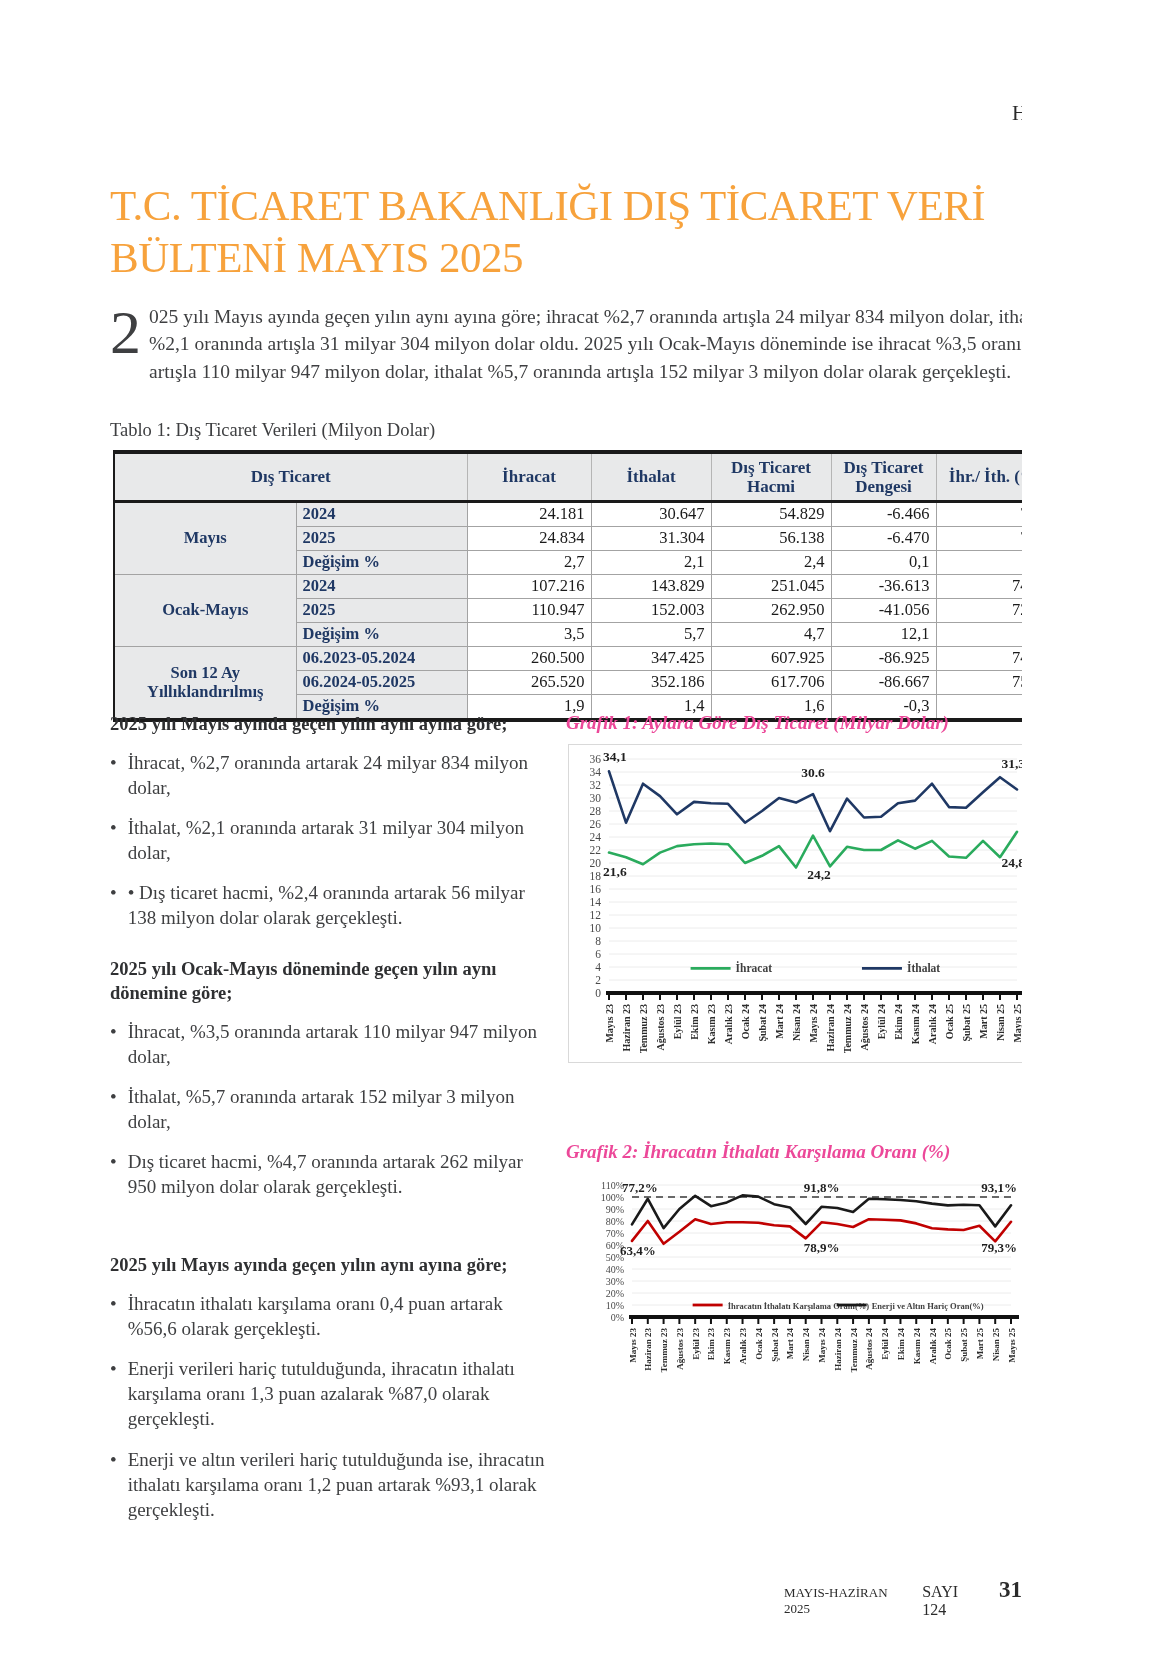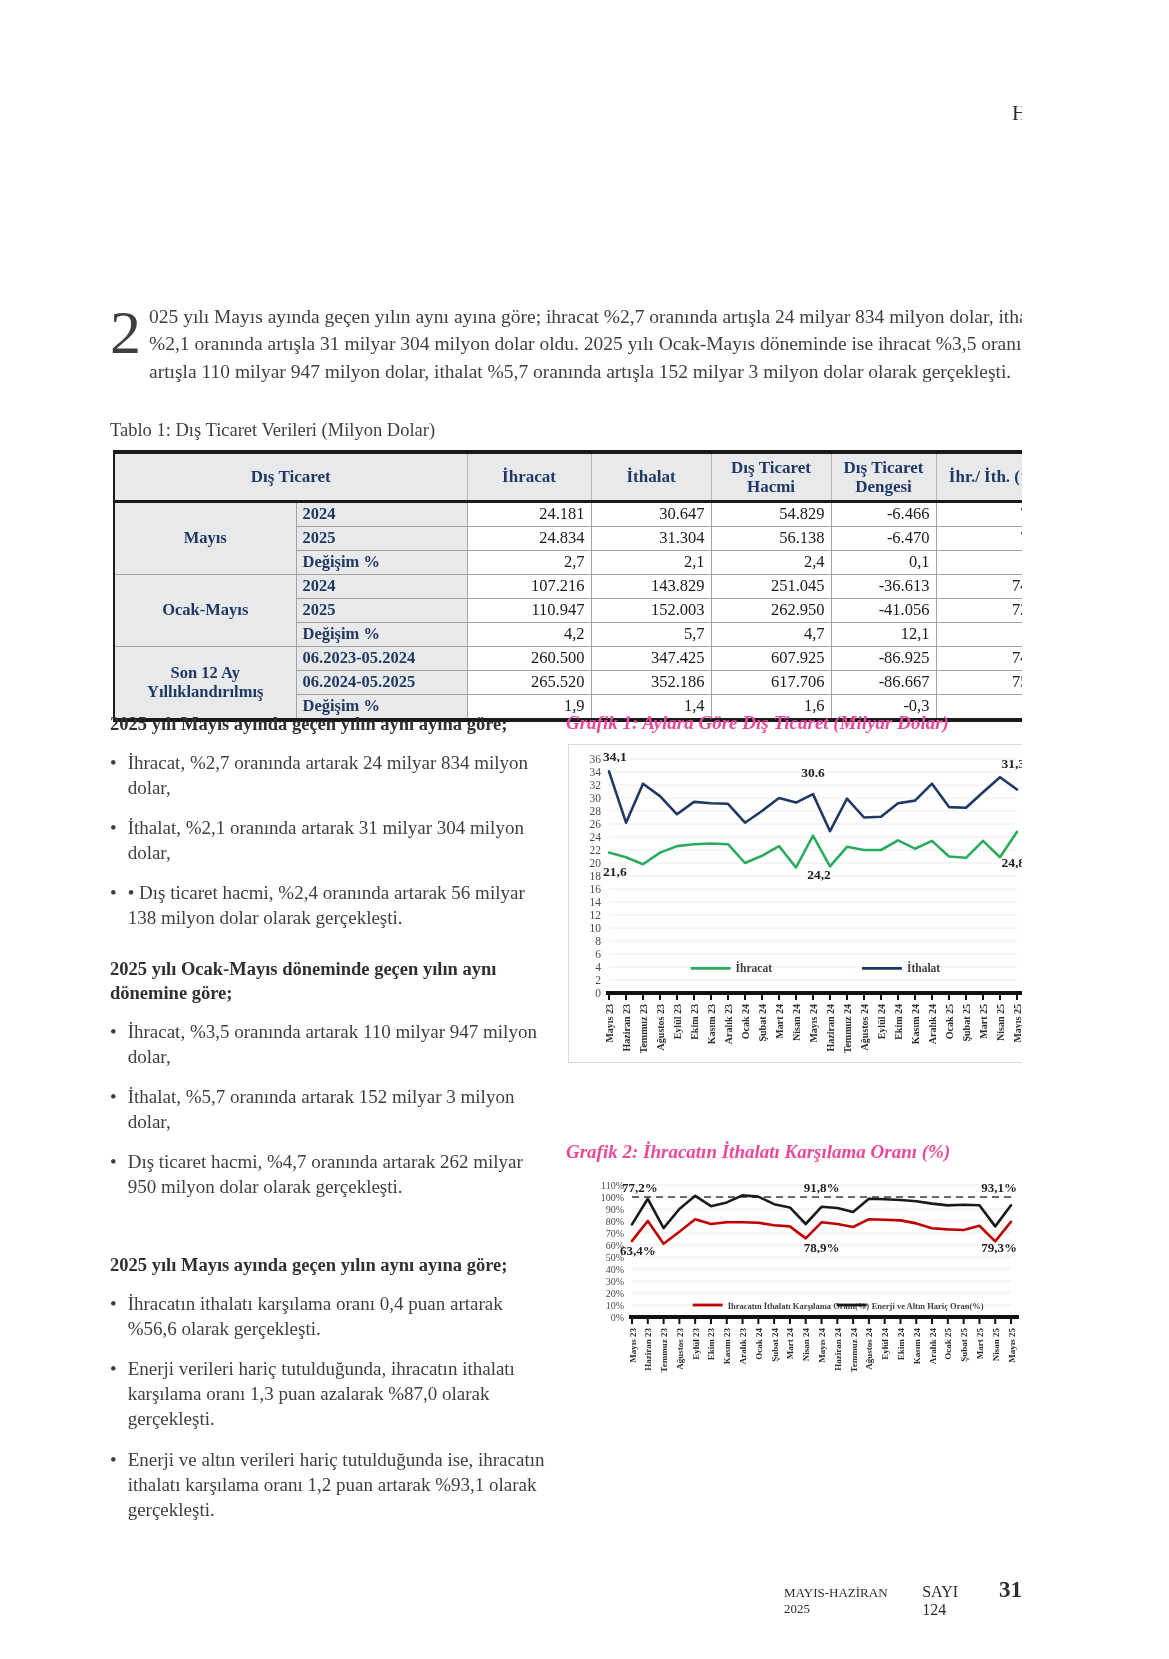--- a/index.html
+++ b/index.html
@@ -50,20 +50,21 @@
 </style>
 </head>
 <body>
 
 <div class="page">
 
   <div class="haber">HABER</div>
   <div class="orange-line"></div>
   <div class="orange-square"></div>
 
+  <div class="title">T.C. TİCARET BAKANLIĞI DIŞ TİCARET VERİ BÜLTENİ MAYIS 2025</div>
 
   <div class="intro">
     <span class="dropcap">2</span><span>025 yılı Mayıs ayında geçen yılın aynı ayına göre; ihracat %2,7 oranında artışla 24 milyar 834 milyon dolar, ithalat %2,1 oranında artışla 31 milyar 304 milyon dolar oldu. 2025 yılı Ocak-Mayıs döneminde ise ihracat %3,5 oranında artışla 110 milyar 947 milyon dolar, ithalat %5,7 oranında artışla 152 milyar 3 milyon dolar olarak gerçekleşti.</span>
   </div>
 
   <div class="tcaption">Tablo 1: Dış Ticaret Verileri (Milyon Dolar)</div>
 
   <table class="trade">
     <colgroup>
       <col style="width:182px">
@@ -122,21 +123,21 @@
         <tr>
           <td class="row-lbl">2025</td>
           <td class="val">110.947</td>
           <td class="val">152.003</td>
           <td class="val">262.950</td>
           <td class="val">-41.056</td>
           <td class="val">72,99</td>
         </tr>
         <tr class="group-end">
           <td class="row-lbl">Değişim %</td>
-          <td class="val">4,2</td>
+          <td class="val">3,5</td>
           <td class="val">5,7</td>
           <td class="val">4,7</td>
           <td class="val">12,1</td>
           <td class="val">.</td>
         </tr>
         <tr>
           <td class="group-lbl" rowspan="3">Son 12 Ay Yıllıklandırılmış</td>
           <td class="row-lbl">06.2023-05.2024</td>
           <td class="val">260.500</td>
           <td class="val">347.425</td>

